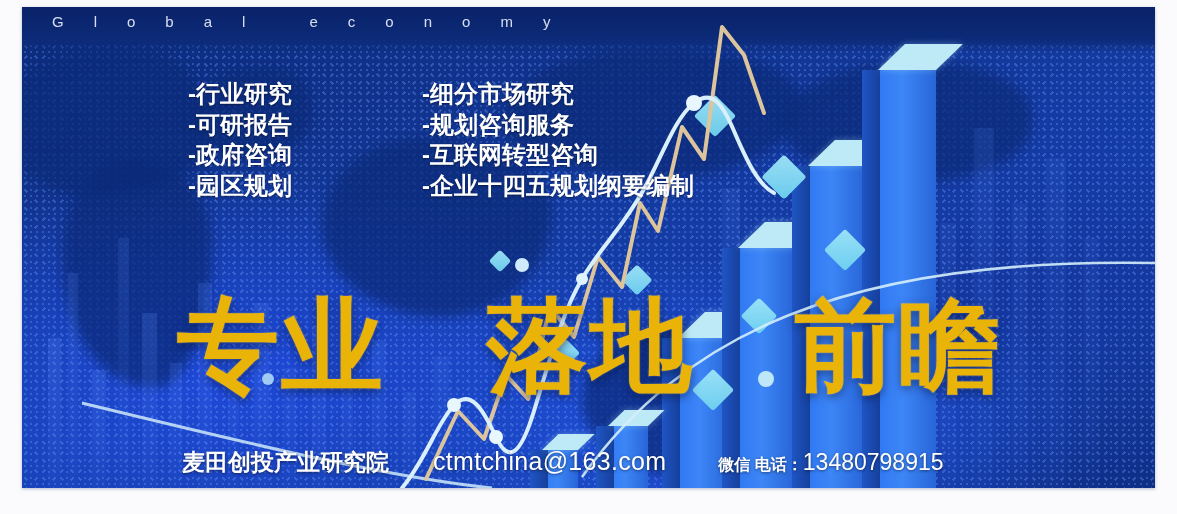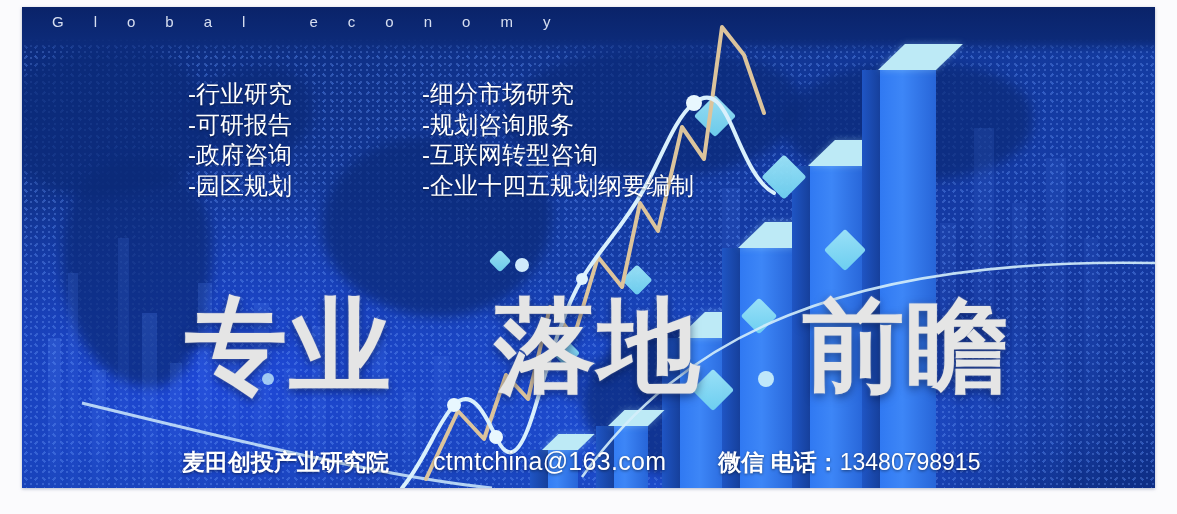--- a/index.html
+++ b/index.html
@@ -119,50 +119,50 @@
     opacity:.92;
   }
 
   .bullets{position:absolute;top:72px;}
   .bullets.col-a{left:166px;}
   .bullets.col-b{left:400px;}
   .bullets li{
     list-style:none;
     color:#ffffff;
     font-size:24px;
-    font-weight:400;
+    font-weight:700;
     line-height:30.5px;
     white-space:nowrap;
     text-shadow:0 1px 2px rgba(0,0,0,.45);
   }
   .bullets ul{margin:0;padding:0;}
 
   .headline{
-    position:absolute;left:163px;top:288px;
-    color:#e5e5e5;
+    position:absolute;left:155px;top:288px;
+    color:#eab308;
     font-size:102px;
     font-weight:700;
     line-height:1;
     white-space:nowrap;
     letter-spacing:2px;
     text-shadow:0 3px 10px rgba(3,18,60,.55), 0 0 2px rgba(255,255,255,.5);
     text-align:center;
   }
   .headline .gap{display:inline-block;width:40px;}
 
   .footer{
     position:absolute;left:160px;top:440px;
     display:flex;align-items:baseline;
     white-space:nowrap;
     color:#ffffff;
     text-shadow:0 1px 3px rgba(0,0,0,.5);
   }
   .footer .org{font-size:23px;font-weight:700;}
   .footer .mail{font-size:25px;font-weight:400;margin-left:44px;letter-spacing:.3px;}
-  .footer .wx{font-size:23px;font-weight:700;margin-left:52px;}
+  .footer .wx{font-size:16px;font-weight:700;margin-left:52px;}
   .footer .tel{font-size:23px;font-weight:400;}
 </style>
 </head>
 <body>
 
 <div id="banner-frame">
 
   <div id="banner">
 
     <div class="bg-base"></div>

